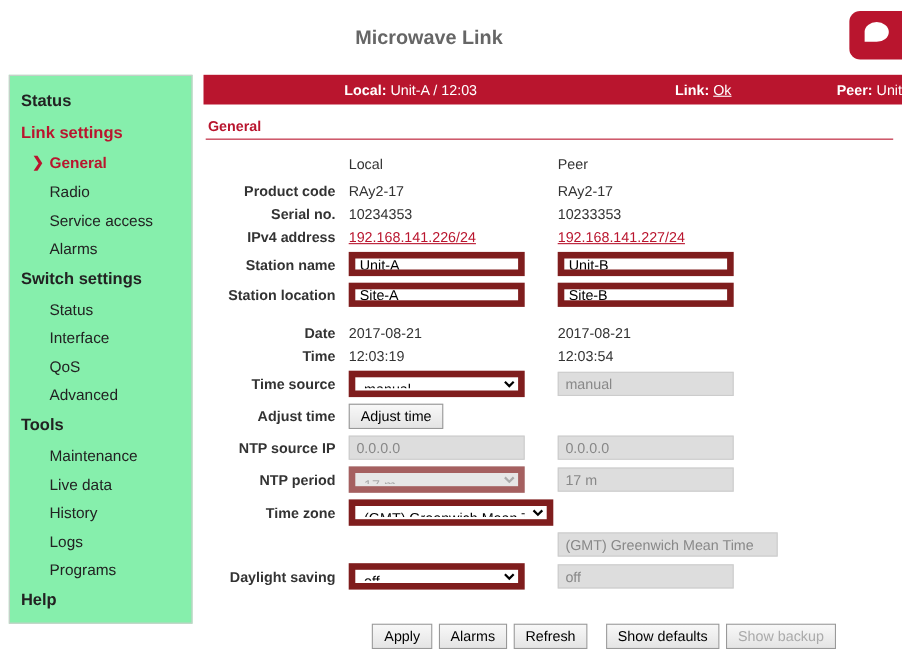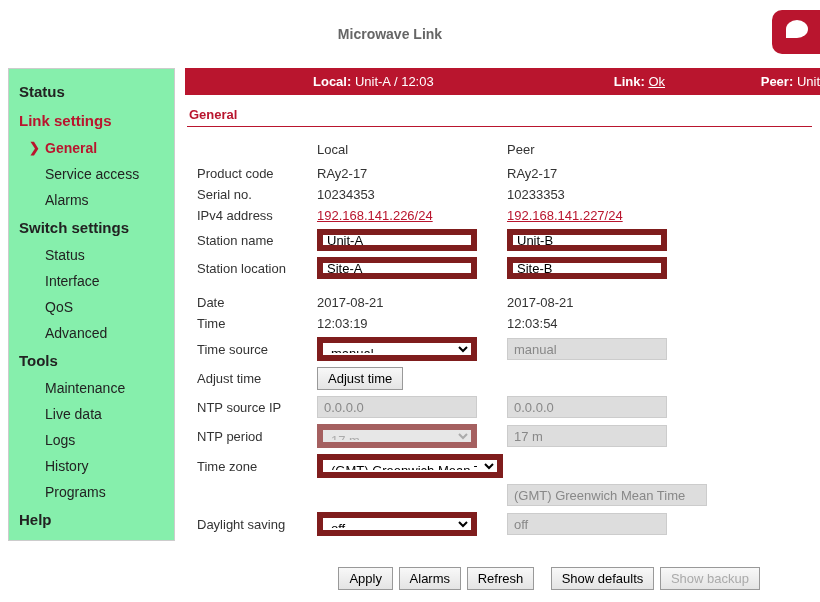--- a/index.html
+++ b/index.html
@@ -27,21 +27,21 @@
     letter-spacing: -1px;
     padding-left: 4px;
   }
   .logo .r1 { color: #b9152e; }
   .logo .big2 {
     font-size: 36px;
     font-style: italic;
     color: #b9152e;
   }
   .header-title {
-    font-size: 14px;
+    font-size: 18px;
     font-weight: bold;
     color: #666;
     flex: 1;
     text-align: center;
   }
   .header-right {
     width: 48px;
     height: 48px;
     overflow: hidden;
   }
@@ -127,23 +127,24 @@
   table.form {
     border-collapse: collapse;
     margin-left: 6px;
   }
   table.form td {
     padding: 3px 6px;
     vertical-align: middle;
     font-size: 13px;
   }
   table.form td.label {
-    font-weight: normal;
+    font-weight: bold;
     width: 120px;
     white-space: nowrap;
+    text-align: right;
   }
   table.form td.head {
     font-weight: normal;
     padding-bottom: 6px;
   }
   td.colL { width: 190px; }
   td.colP { width: 190px; }
   .iplink {
     color: #b9152e;
     text-decoration: underline;
@@ -202,32 +203,33 @@
   <div class="header-right">
       <div class="leaf"></div>
     </div>
 </div>
 
 <div class="main">
   <div class="sidebar">
     <div class="group">Status</div>
     <div class="group active">Link settings</div>
       <div class="item active"><span class="chev">❯</span><span>General</span></div>
+      <div class="item">Radio</div>
       <div class="item">Service access</div>
       <div class="item">Alarms</div>
     <div class="group">Switch settings</div>
       <div class="item">Status</div>
       <div class="item">Interface</div>
       <div class="item">QoS</div>
       <div class="item">Advanced</div>
     <div class="group">Tools</div>
       <div class="item">Maintenance</div>
       <div class="item">Live data</div>
+      <div class="item">History</div>
       <div class="item">Logs</div>
-      <div class="item">History</div>
       <div class="item">Programs</div>
     <div class="group">Help</div>
   </div>
 
   <div class="content">
     <div class="statusbar">
       <div class="cell local">
         <b>Local:</b>
         <span>Unit-A / 12:03</span>
       </div>

